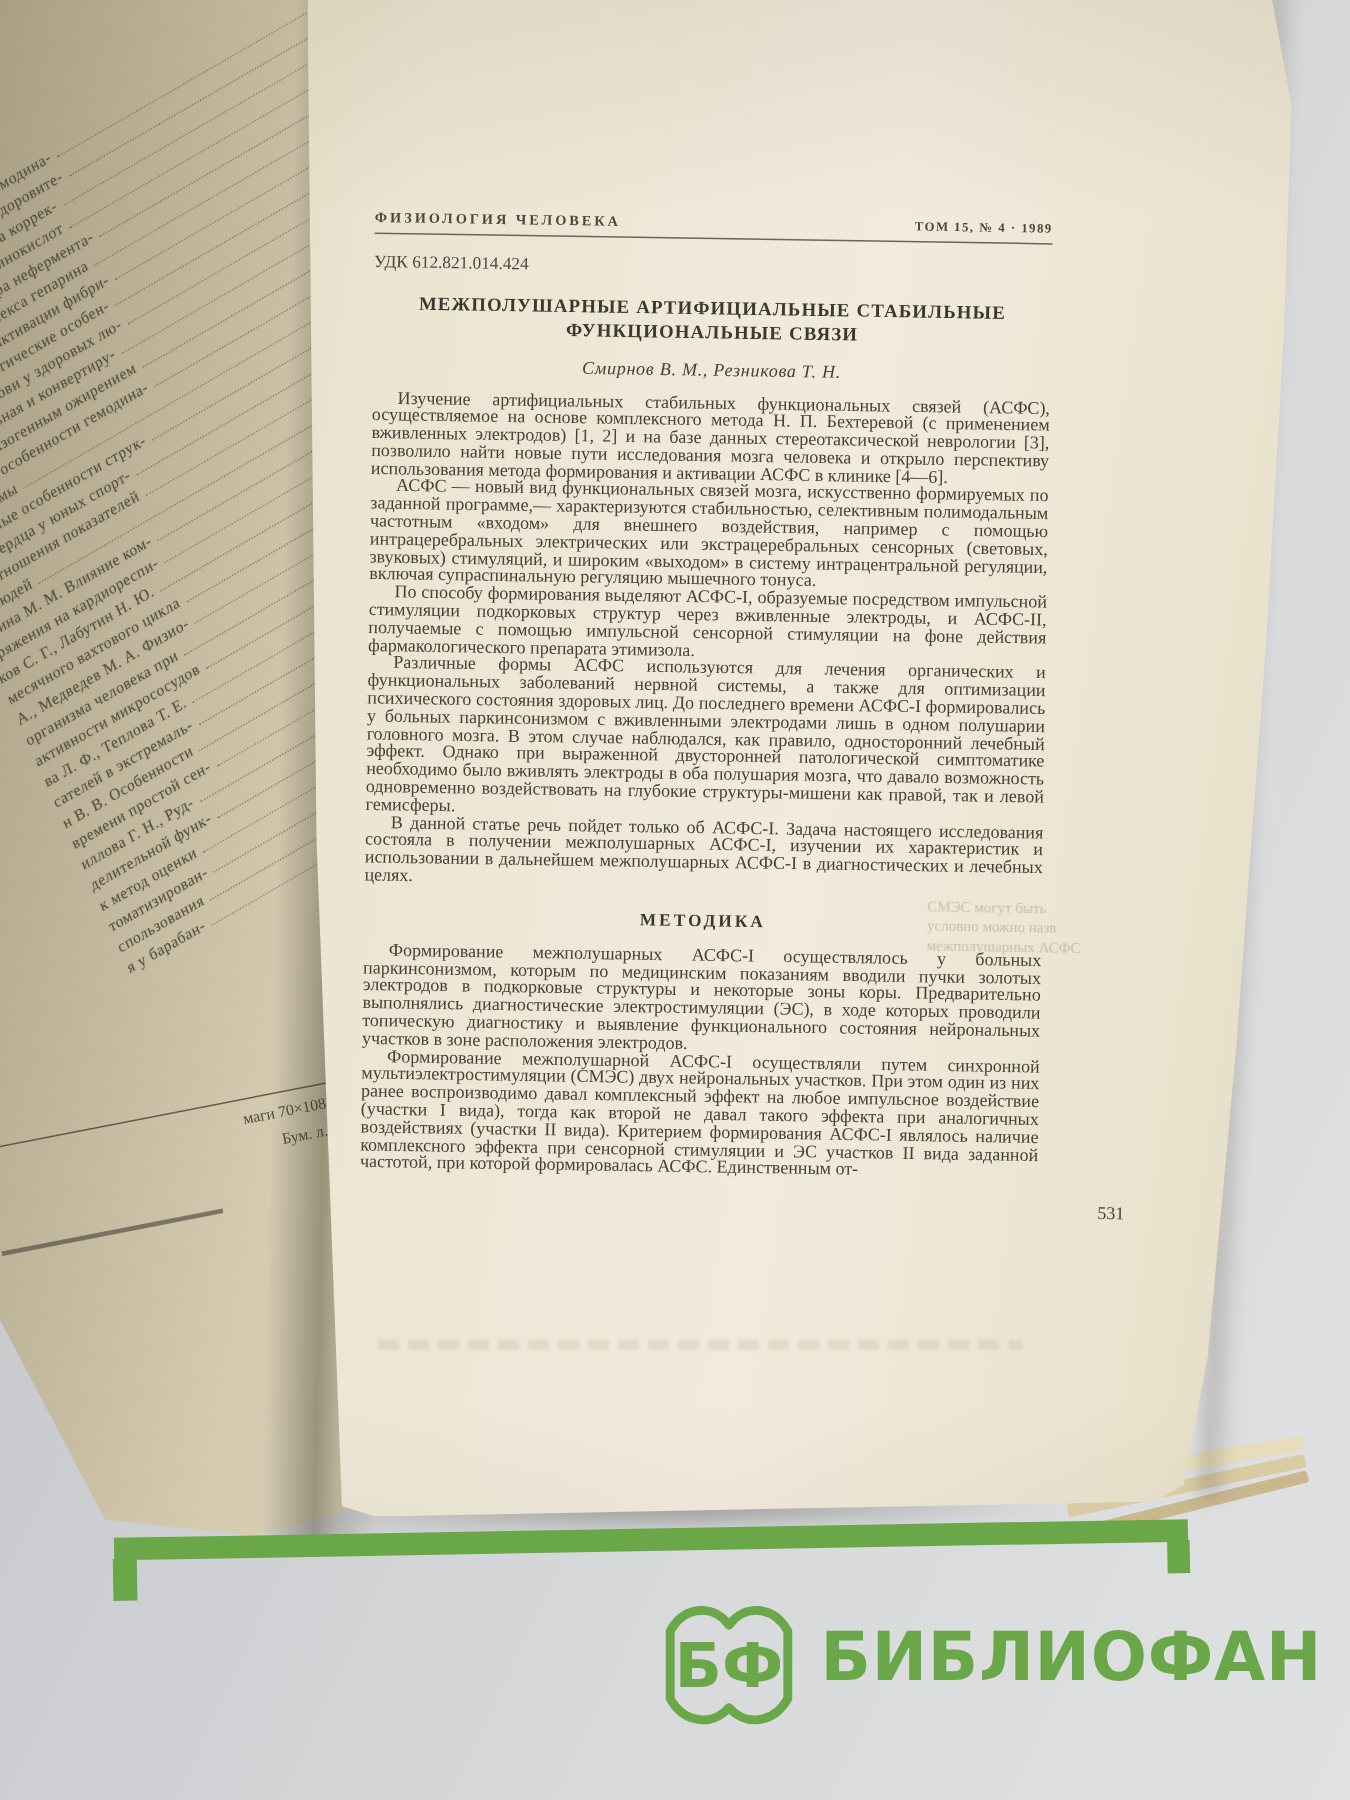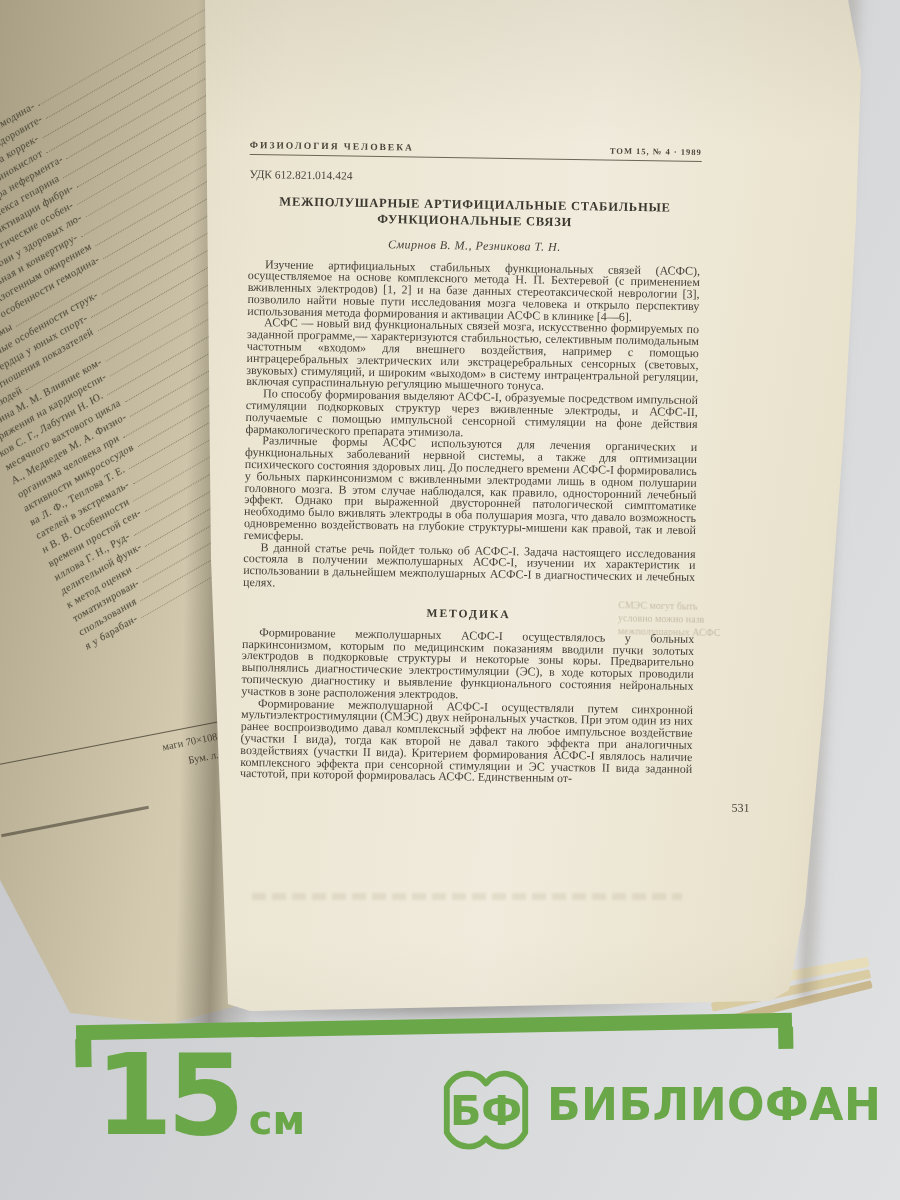--- a/index.html
+++ b/index.html
@@ -345,23 +345,19 @@
         <div>условно можно назв</div>
         <div>межполушарных АСФС</div>
       </div>
     <div class="ghost-rule"></div>
   </div>
 
   <div class="scale-bar">
     <div class="scale-cap cap-left"></div>
     <div class="scale-cap cap-right"></div>
   </div>
-  <div class="scale-label">
-    <span class="scale-value">15</span>
-    <span class="scale-unit">см</span>
-  </div>
   <svg class="logo-icon" viewBox="0 0 100 100">
     <path d="M10,30 C20,12 40,12 50,26 C60,12 80,12 90,30 L90,76 C80,94 60,94 50,82 C40,94 20,94 10,76 Z" fill="none" stroke="#6aa748" stroke-width="6" stroke-linejoin="round"></path>
     <text x="50" y="68" text-anchor="middle" fill="#6aa748" font-family="DejaVu Sans, Liberation Sans, sans-serif" font-size="42" font-weight="bold">БФ</text>
   </svg>
   <div class="logo-name">БИБЛИОФАН</div>
 
 </div>
 
 </body></html>

